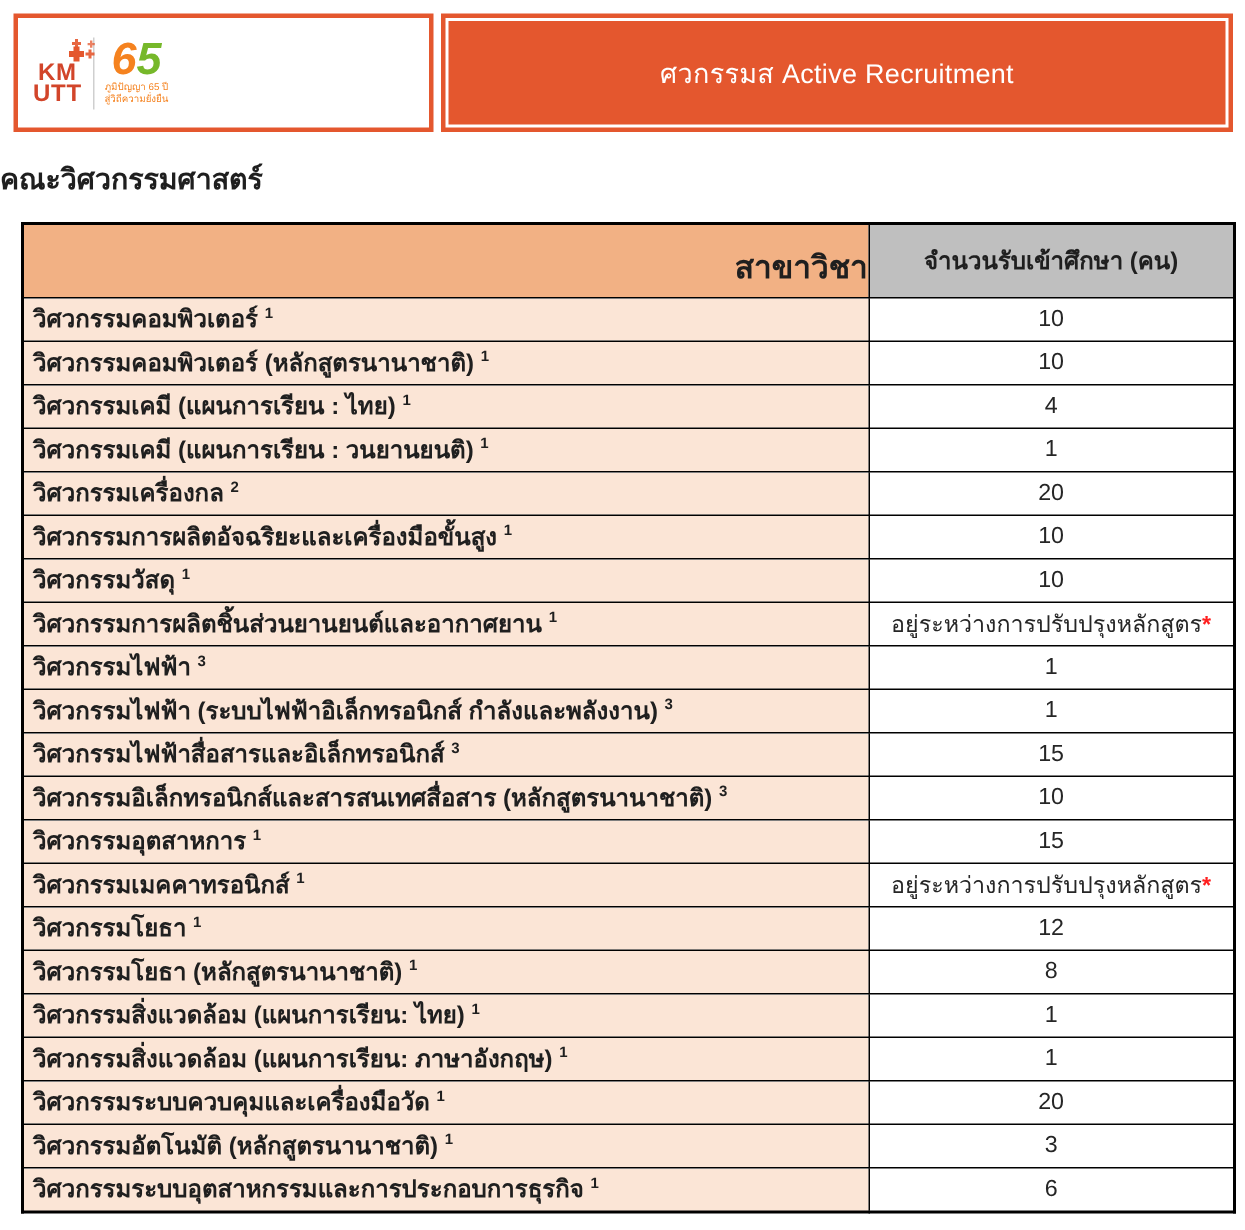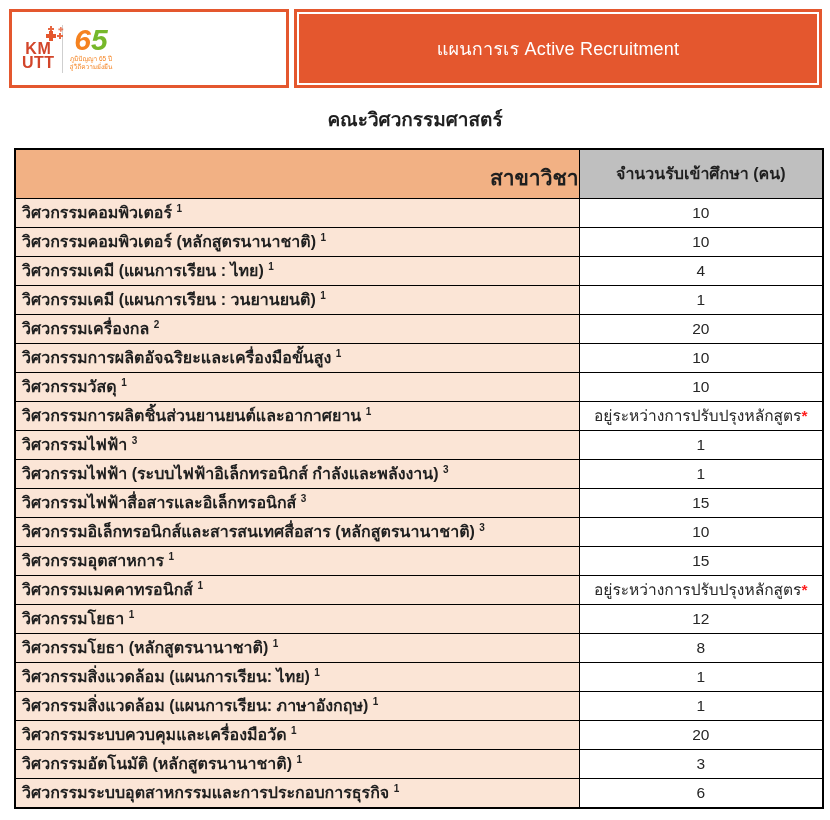--- a/index.html
+++ b/index.html
@@ -32,21 +32,21 @@
   .anniv-num .d5{color:var(--anniv-green);}
   .anniv-small{font-size:6.5px;color:var(--anniv-orange);line-height:1.25;margin-top:2px;}
   .box-title{font-size:17.5px;font-weight:800;line-height:1.5;white-space:nowrap;}
 
   .banner-outer{flex:1;border:3px solid var(--accent-orange);background:#fff;padding:2px;height:79px;}
   .banner-inner{background:var(--accent-orange);width:100%;height:100%;
     display:flex;align-items:center;justify-content:center;}
   .banner-text{color:#fff;font-size:18px;letter-spacing:0.2px;}
 
   
-  .section-title{text-align:center;font-size:19px;font-weight:800;margin-top:16px;}
+  .section-title{text-align:left;font-size:19px;font-weight:800;margin-top:16px;}
 
   
   table{border-collapse:collapse;margin:14px 0 0 14px;width:808px;table-layout:fixed;
     border:2px solid #000;}
   col.c1{width:564px;} col.c2{width:244px;}
   th,td{border:1px solid #000;}
   thead th{height:49px;font-weight:800;}
   th.h-program{background:var(--header-col1-bg);vertical-align:bottom;
     text-align:right;font-size:21px;padding-bottom:4px;}
   th.h-count{background:var(--header-col2-bg);vertical-align:middle;
@@ -89,21 +89,21 @@
       <div class="anniv-small">
         <div>ภูมิปัญญา 65 ปี</div>
         <div>สู่วิถีความยั่งยืน</div>
       </div>
     </div>
 
   </div>
 
   <div class="banner-outer">
     <div class="banner-inner">
-      <span class="banner-text">แผนการเร Active Recruitment</span>
+      <span class="banner-text">ศวกรรมส Active Recruitment</span>
     </div>
   </div>
 </div>
 
 <div class="section-title">คณะวิศวกรรมศาสตร์</div>
 
 <table>
   <colgroup>
       <col class="c1">
       <col class="c2">

